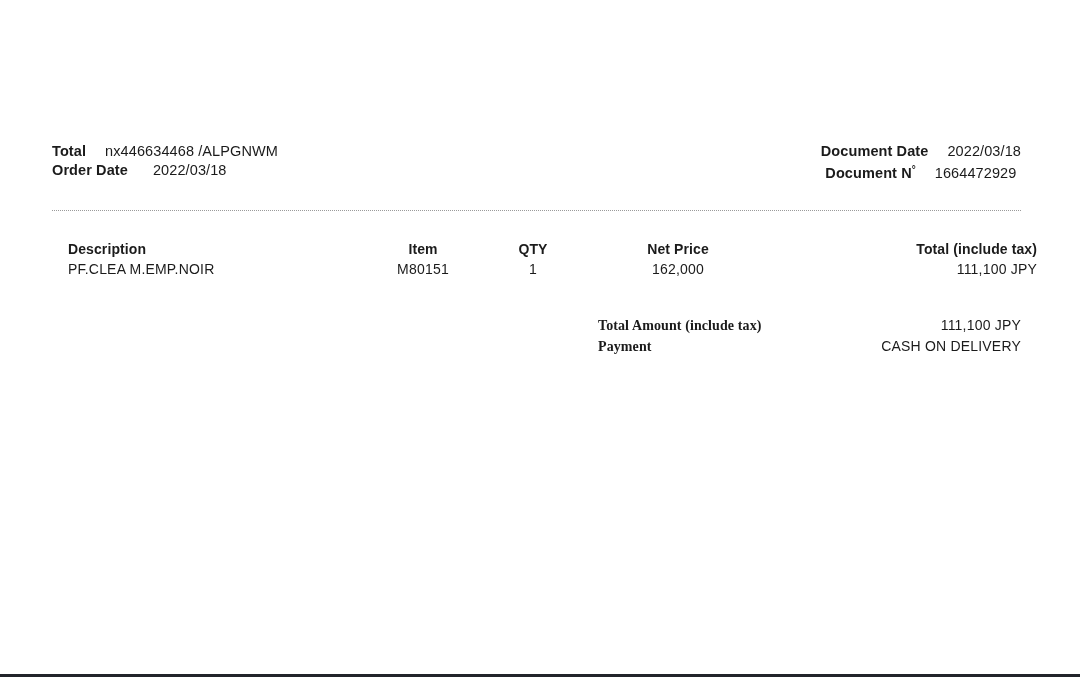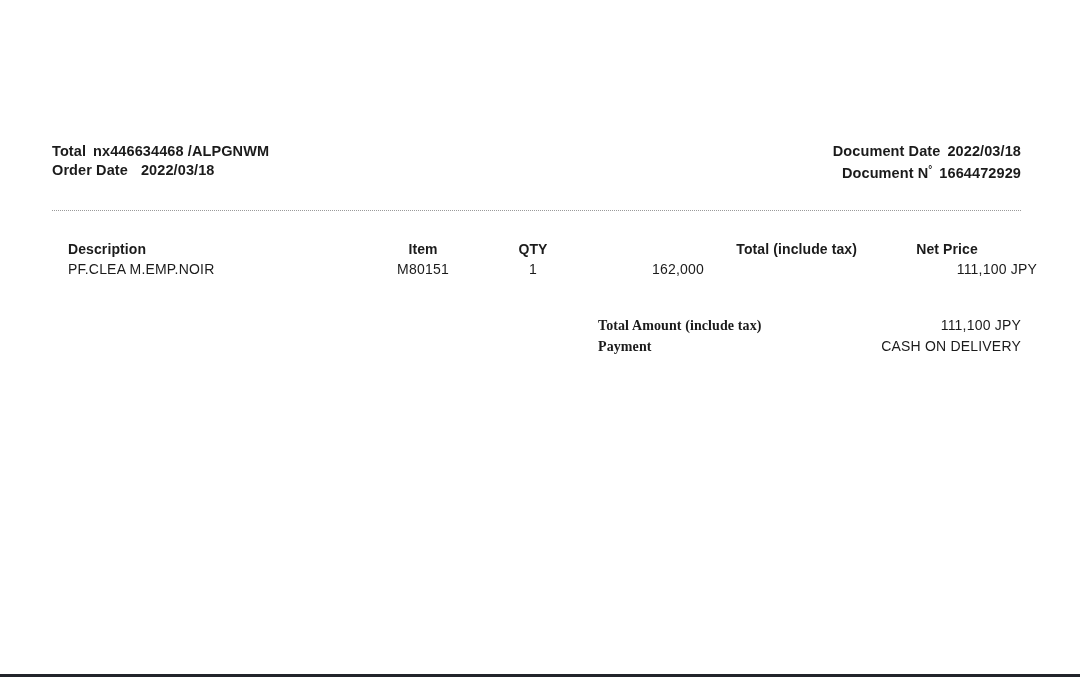--- a/index.html
+++ b/index.html
@@ -36,33 +36,34 @@
     display: flex;
     justify-content: space-between;
     align-items: flex-start;
   }
 
   .header-col {
     font-size: 14.5px;
     line-height: 18.5px;
   }
   .header-col.right {
-    text-align: right;
+    text-align: center;
   }
 
   .hrow {
     white-space: nowrap;
   }
   .hlabel {
     font-weight: bold;
     letter-spacing: 0.1px;
   }
   .hvalue {
-    font-weight: bold;
-    letter-spacing: 0.1px;
+    font-weight: normal;
+    letter-spacing: 0.1px;
+    margin-left: 12px;
   }
   .hgap-sm { display: inline-block; width: 7px; }
   .hgap-md { display: inline-block; width: 13px; }
 
   .sup-deg {
     font-size: 10px;
     vertical-align: 5px;
     font-weight: bold;
   }
 
@@ -173,22 +174,22 @@
   </div>
 
   <div class="divider"></div>
 
   <div class="table">
 
     <div class="trow headers">
       <div class="th col-desc">Description</div>
       <div class="th col-item">Item</div>
       <div class="th col-qty">QTY</div>
+      <div class="th col-price">Net Price</div>
       <div class="th col-total">Total (include tax)</div>
-      <div class="th col-price">Net Price</div>
     </div>
 
     <div class="trow values">
       <div class="td col-desc">PF.CLEA M.EMP.NOIR</div>
       <div class="td col-item">M80151</div>
       <div class="td col-qty">1</div>
       <div class="td col-price">162,000</div>
       <div class="td col-total">111,100 JPY</div>
     </div>
 

